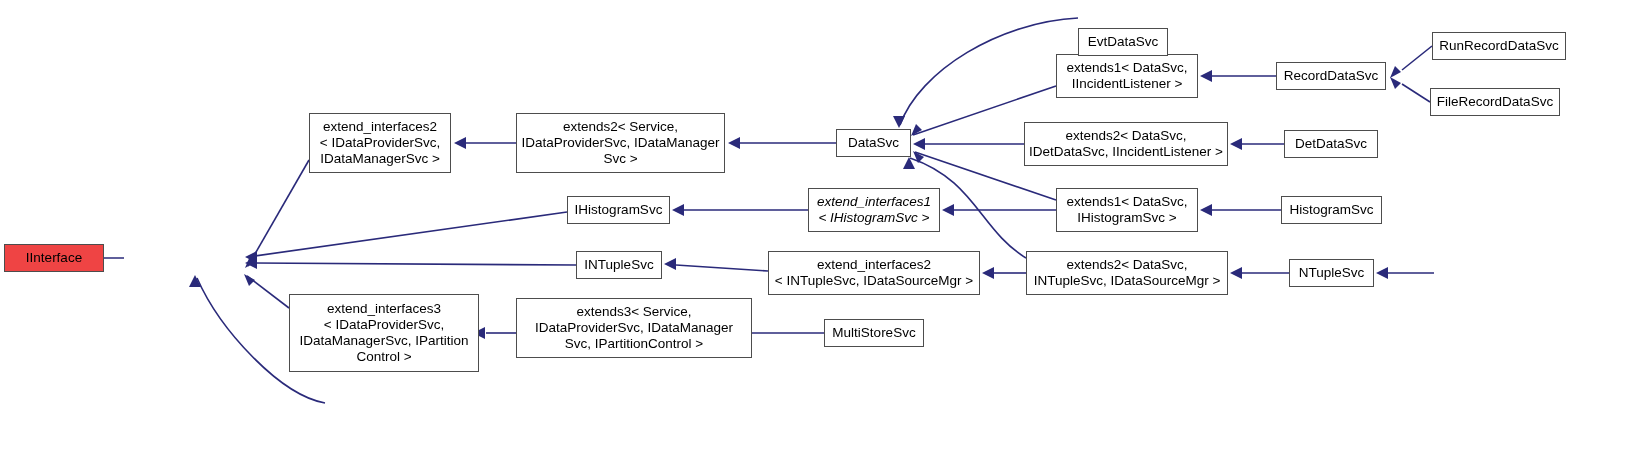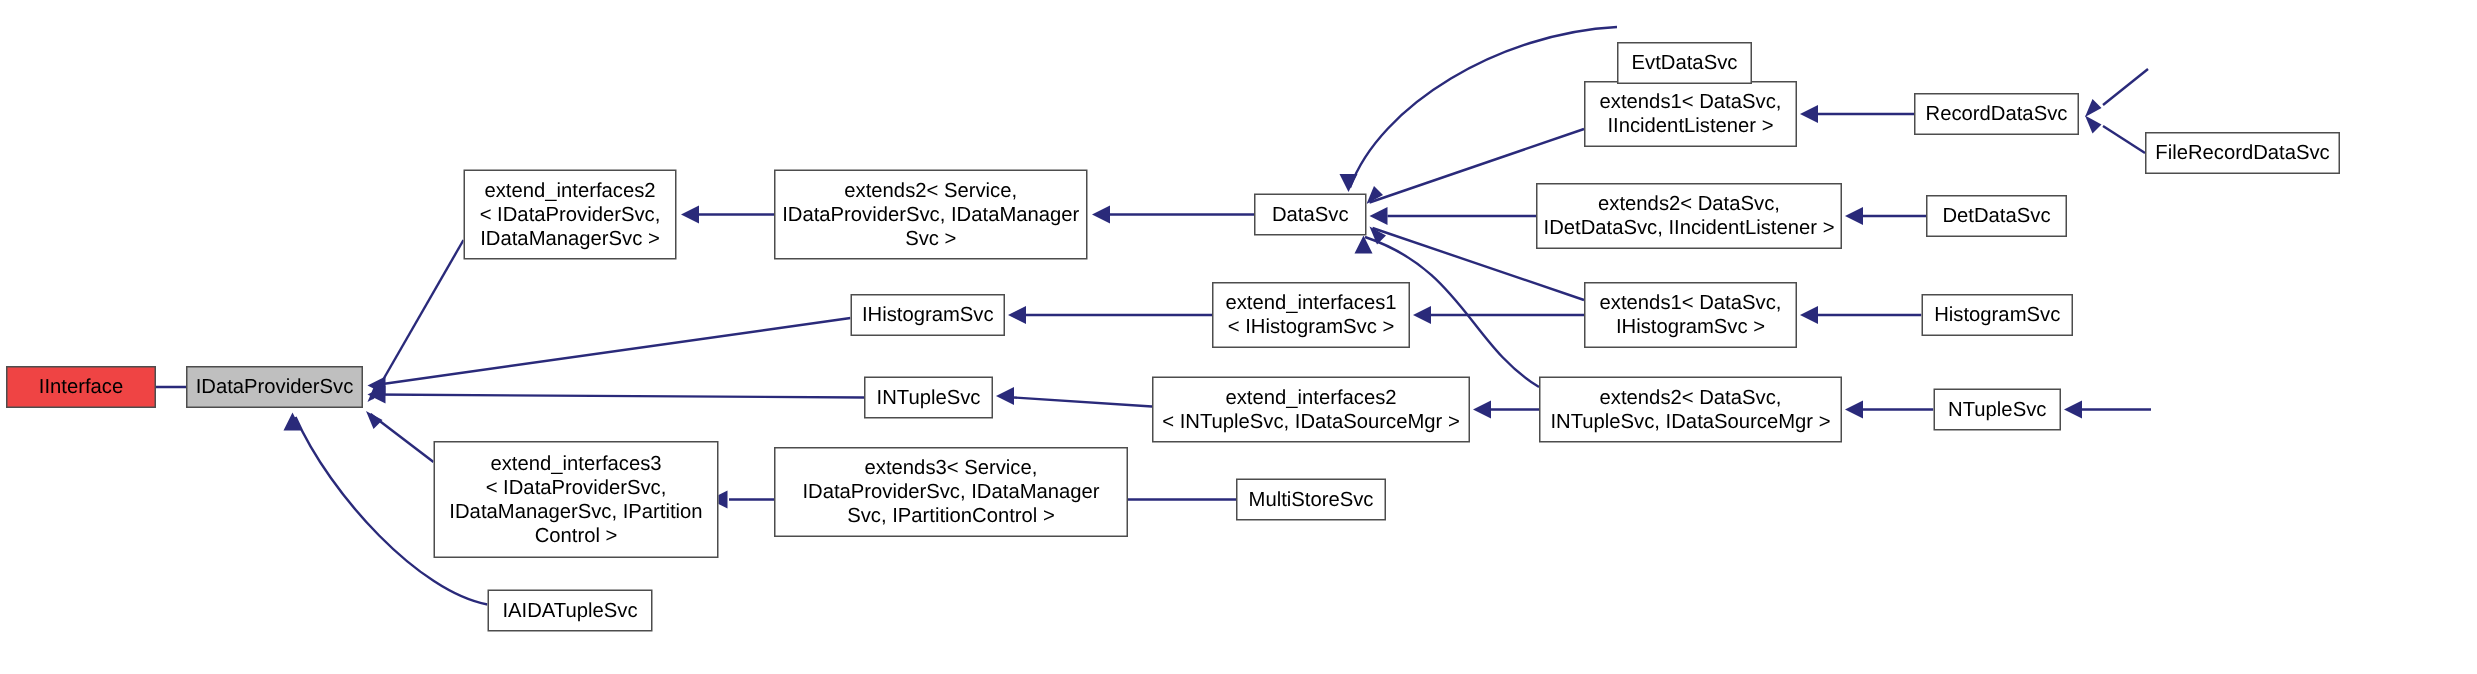--- a/index.html
+++ b/index.html
@@ -100,35 +100,33 @@
       <path d="M 1289,273 L 1242,273" fill="none" stroke="#2a2a7a" stroke-width="1.6"></path>
       <polygon points="1230,273 1242,267 1242,279" fill="#2a2a7a"></polygon>
       <path d="M 1432,46 L 1402,70" fill="none" stroke="#2a2a7a" stroke-width="1.6"></path>
       <polygon points="1390,78 1401,72 1395,66" fill="#2a2a7a"></polygon>
       <path d="M 1430,102 L 1402,84" fill="none" stroke="#2a2a7a" stroke-width="1.6"></path>
       <polygon points="1390,77 1401,83 1395,89" fill="#2a2a7a"></polygon>
       <path d="M 1434,273 L 1388,273" fill="none" stroke="#2a2a7a" stroke-width="1.6"></path>
       <polygon points="1376,273 1388,267 1388,279" fill="#2a2a7a"></polygon>
     </svg>
 <div class="node" style="left: 4px; top: 244px; width: 100px; height: 28px; border-color: rgb(77, 77, 77); background: #ef4444;"><span class="node-label">IInterface</span></div>
-    <div class="node highlight" style="left: 124px; top: 244px; width: 118px; height: 28px; border-color: rgb(77, 77, 77); background: rgb(191, 191, 191);"><span class="node-label">IDataProviderSvc</span></div>
     <div class="node" style="left: 309px; top: 113px; width: 142px; height: 60px; border-color: rgb(77, 77, 77); background: rgb(255, 255, 255);"><span class="node-label">extend_interfaces2
 &lt; IDataProviderSvc,
  IDataManagerSvc &gt;</span></div>
     <div class="node" style="left: 567px; top: 196px; width: 103px; height: 28px; border-color: rgb(77, 77, 77); background: rgb(255, 255, 255);"><span class="node-label">IHistogramSvc</span></div>
     <div class="node" style="left: 576px; top: 251px; width: 86px; height: 28px; border-color: rgb(77, 77, 77); background: rgb(255, 255, 255);"><span class="node-label">INTupleSvc</span></div>
     <div class="node" style="left: 289px; top: 294px; width: 190px; height: 78px; border-color: rgb(77, 77, 77); background: rgb(255, 255, 255);"><span class="node-label">extend_interfaces3
 &lt; IDataProviderSvc,
  IDataManagerSvc, IPartition
 Control &gt;</span></div>
-    <div class="node" style="left: 325px; top: 393px; width: 110px; height: 28px; border-color: rgb(77, 77, 77); background: rgb(255, 255, 255);"><span class="node-label">IAIDATupleSvc</span></div>
     <div class="node" style="left: 516px; top: 113px; width: 209px; height: 60px; border-color: rgb(77, 77, 77); background: rgb(255, 255, 255);"><span class="node-label">extends2&lt; Service,
  IDataProviderSvc, IDataManager
 Svc &gt;</span></div>
-    <div class="node" style="left: 808px; top: 188px; width: 132px; height: 44px; border-color: rgb(77, 77, 77); background: rgb(255, 255, 255);"><span class="node-label">extend_interfaces1
+    <div class="node" style="left: 808px; top: 188px; width: 132px; height: 44px; border-color: rgb(77, 77, 77); background: rgb(255, 255, 255); font-style: italic;"><span class="node-label">extend_interfaces1
 &lt; IHistogramSvc &gt;</span></div>
     <div class="node" style="left: 768px; top: 251px; width: 212px; height: 44px; border-color: rgb(77, 77, 77); background: rgb(255, 255, 255);"><span class="node-label">extend_interfaces2
 &lt; INTupleSvc, IDataSourceMgr &gt;</span></div>
     <div class="node" style="left: 516px; top: 298px; width: 236px; height: 60px; border-color: rgb(77, 77, 77); background: rgb(255, 255, 255);"><span class="node-label">extends3&lt; Service,
  IDataProviderSvc, IDataManager
 Svc, IPartitionControl &gt;</span></div>
     <div class="node" style="left: 824px; top: 319px; width: 100px; height: 28px; border-color: rgb(77, 77, 77); background: rgb(255, 255, 255);"><span class="node-label">MultiStoreSvc</span></div>
     <div class="node" style="left: 836px; top: 129px; width: 75px; height: 28px; border-color: rgb(77, 77, 77); background: rgb(255, 255, 255);"><span class="node-label">DataSvc</span></div>
     <div class="node" style="left: 1056px; top: 54px; width: 142px; height: 44px; border-color: rgb(77, 77, 77); background: rgb(255, 255, 255);"><span class="node-label">extends1&lt; DataSvc,
  IIncidentListener &gt;</span></div>
@@ -136,14 +134,15 @@
     <div class="node" style="left: 1024px; top: 122px; width: 204px; height: 44px; border-color: rgb(77, 77, 77); background: rgb(255, 255, 255);"><span class="node-label">extends2&lt; DataSvc,
  IDetDataSvc, IIncidentListener &gt;</span></div>
     <div class="node" style="left: 1056px; top: 188px; width: 142px; height: 44px; border-color: rgb(77, 77, 77); background: rgb(255, 255, 255);"><span class="node-label">extends1&lt; DataSvc,
  IHistogramSvc &gt;</span></div>
     <div class="node" style="left: 1026px; top: 251px; width: 202px; height: 44px; border-color: rgb(77, 77, 77); background: rgb(255, 255, 255);"><span class="node-label">extends2&lt; DataSvc,
  INTupleSvc, IDataSourceMgr &gt;</span></div>
     <div class="node" style="left: 1276px; top: 62px; width: 110px; height: 28px; border-color: rgb(77, 77, 77); background: rgb(255, 255, 255);"><span class="node-label">RecordDataSvc</span></div>
     <div class="node" style="left: 1284px; top: 130px; width: 94px; height: 28px; border-color: rgb(77, 77, 77); background: rgb(255, 255, 255);"><span class="node-label">DetDataSvc</span></div>
     <div class="node" style="left: 1281px; top: 196px; width: 101px; height: 28px; border-color: rgb(77, 77, 77); background: rgb(255, 255, 255);"><span class="node-label">HistogramSvc</span></div>
     <div class="node" style="left: 1289px; top: 259px; width: 85px; height: 28px; border-color: rgb(77, 77, 77); background: rgb(255, 255, 255);"><span class="node-label">NTupleSvc</span></div>
+    <div class="node" style="left: 1432px; top: 32px; width: 134px; height: 28px; border-color: rgb(77, 77, 77); background: rgb(255, 255, 255);"><span class="node-label">RunRecordDataSvc</span></div>
     <div class="node" style="left: 1430px; top: 88px; width: 130px; height: 28px; border-color: rgb(77, 77, 77); background: rgb(255, 255, 255);"><span class="node-label">FileRecordDataSvc</span></div>
   </div>
 
 </body></html>

